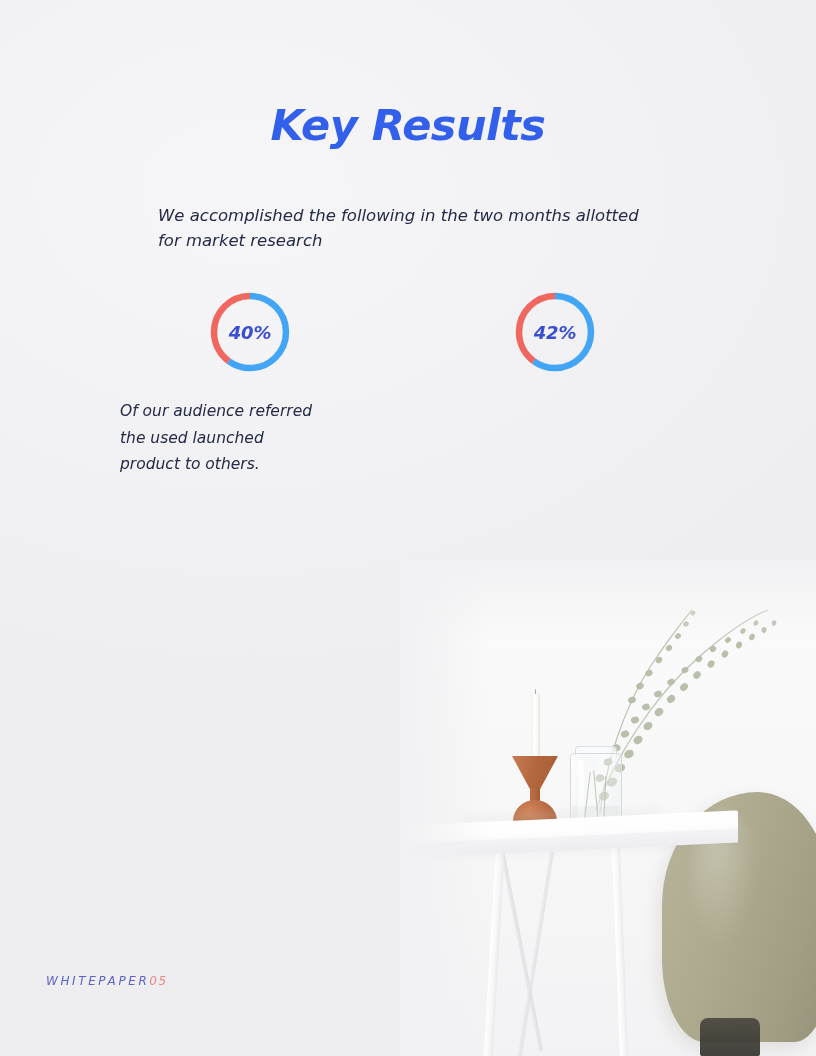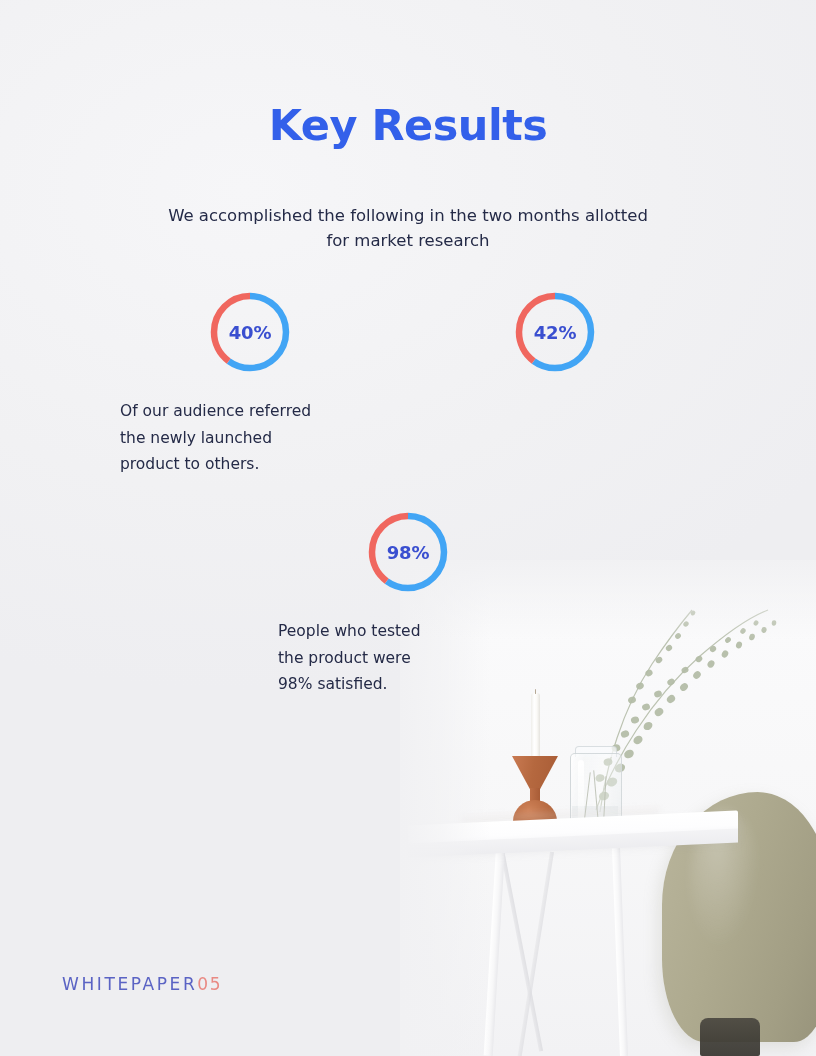--- a/index.html
+++ b/index.html
@@ -17,20 +17,21 @@
 
   
   .page {
     position: absolute;
     inset: 0;
     width: 816px;
     height: 1056px;
     background:
       radial-gradient(ellipse 700px 500px at 30% 18%, #f6f6f8 0%, #f1f1f3 60%, #eeeef1 100%);
     overflow: hidden;
+    font-style: italic;
   }
 
   
   .photo {
     position: absolute;
     left: 400px;
     top: 560px;
     width: 416px;
     height: 496px;
     overflow: hidden;
@@ -260,21 +261,20 @@
     letter-spacing: -0.5px;
     color: #3360ea;
     font-family: "DejaVu Sans", "Liberation Sans", sans-serif;
   }
 
   .subtitle {
     position: absolute;
     top: 203px;
     left: 158px;
     width: 500px;
-    text-align: center;
     font-size: 16.5px;
     line-height: 25px;
     color: #242a47;
   }
 
   .stat {
     position: absolute;
     width: 260px;
     text-align: left;
   }
@@ -304,23 +304,23 @@
   .stat-caption {
     margin-top: 22px;
     font-size: 15.5px;
     line-height: 26.5px;
     color: #242a47;
     white-space: pre-line;
   }
 
   .footer {
     position: absolute;
-    left: 62px;
+    left: 46px;
     top: 974px;
-    font-size: 17px;
+    font-size: 12px;
     letter-spacing: 2.6px;
     font-weight: normal;
   }
   .footer-main { color: #5a63c4; }
   .footer-num  { color: #e98a84; letter-spacing: 1.6px; }
 </style>
 </head>
 <body>
 
 <div class="page">
@@ -413,45 +413,33 @@
 
     <div class="stat stat-1">
       <div class="ring-wrap">
         <svg class="ring-svg" viewBox="0 0 88 88">
           <circle cx="44" cy="44" r="36" fill="none" stroke="#42a5f5" stroke-width="6.5" stroke-dasharray="135.7 90.5" stroke-dashoffset="0" transform="rotate(-90 44 44)" stroke-linecap="butt"></circle>
           <circle cx="44" cy="44" r="36" fill="none" stroke="#f0675f" stroke-width="6.5" stroke-dasharray="90.5 135.7" stroke-dashoffset="-135.7" transform="rotate(-90 44 44)" stroke-linecap="butt"></circle>
         </svg>
         <div class="ring-label">40%</div>
       </div>
       <div class="stat-caption">Of our audience referred
-the newly launched
+the used launched
 product to others.</div>
     </div>
 
     <div class="stat stat-2">
       <div class="ring-wrap">
         <svg class="ring-svg" viewBox="0 0 88 88">
           <circle cx="44" cy="44" r="36" fill="none" stroke="#42a5f5" stroke-width="6.5" stroke-dasharray="135.7 90.5" stroke-dashoffset="0" transform="rotate(-90 44 44)" stroke-linecap="butt"></circle>
           <circle cx="44" cy="44" r="36" fill="none" stroke="#f0675f" stroke-width="6.5" stroke-dasharray="90.5 135.7" stroke-dashoffset="-135.7" transform="rotate(-90 44 44)" stroke-linecap="butt"></circle>
         </svg>
         <div class="ring-label">42%</div>
       </div>
     </div>
 
-    <div class="stat stat-3">
-      <div class="ring-wrap">
-        <svg class="ring-svg" viewBox="0 0 88 88">
-          <circle cx="44" cy="44" r="36" fill="none" stroke="#42a5f5" stroke-width="6.5" stroke-dasharray="135.7 90.5" stroke-dashoffset="0" transform="rotate(-90 44 44)" stroke-linecap="butt"></circle>
-          <circle cx="44" cy="44" r="36" fill="none" stroke="#f0675f" stroke-width="6.5" stroke-dasharray="90.5 135.7" stroke-dashoffset="-135.7" transform="rotate(-90 44 44)" stroke-linecap="butt"></circle>
-        </svg>
-        <div class="ring-label">98%</div>
-      </div>
-      <div class="stat-caption">People who tested
-the product were
-98% satisfied.</div>
-    </div>
 
     <div class="footer">
       <span class="footer-main">WHITEPAPER</span><span class="footer-num">05</span>
     </div>
 
   </div>
 </div>
 
 </body></html>

